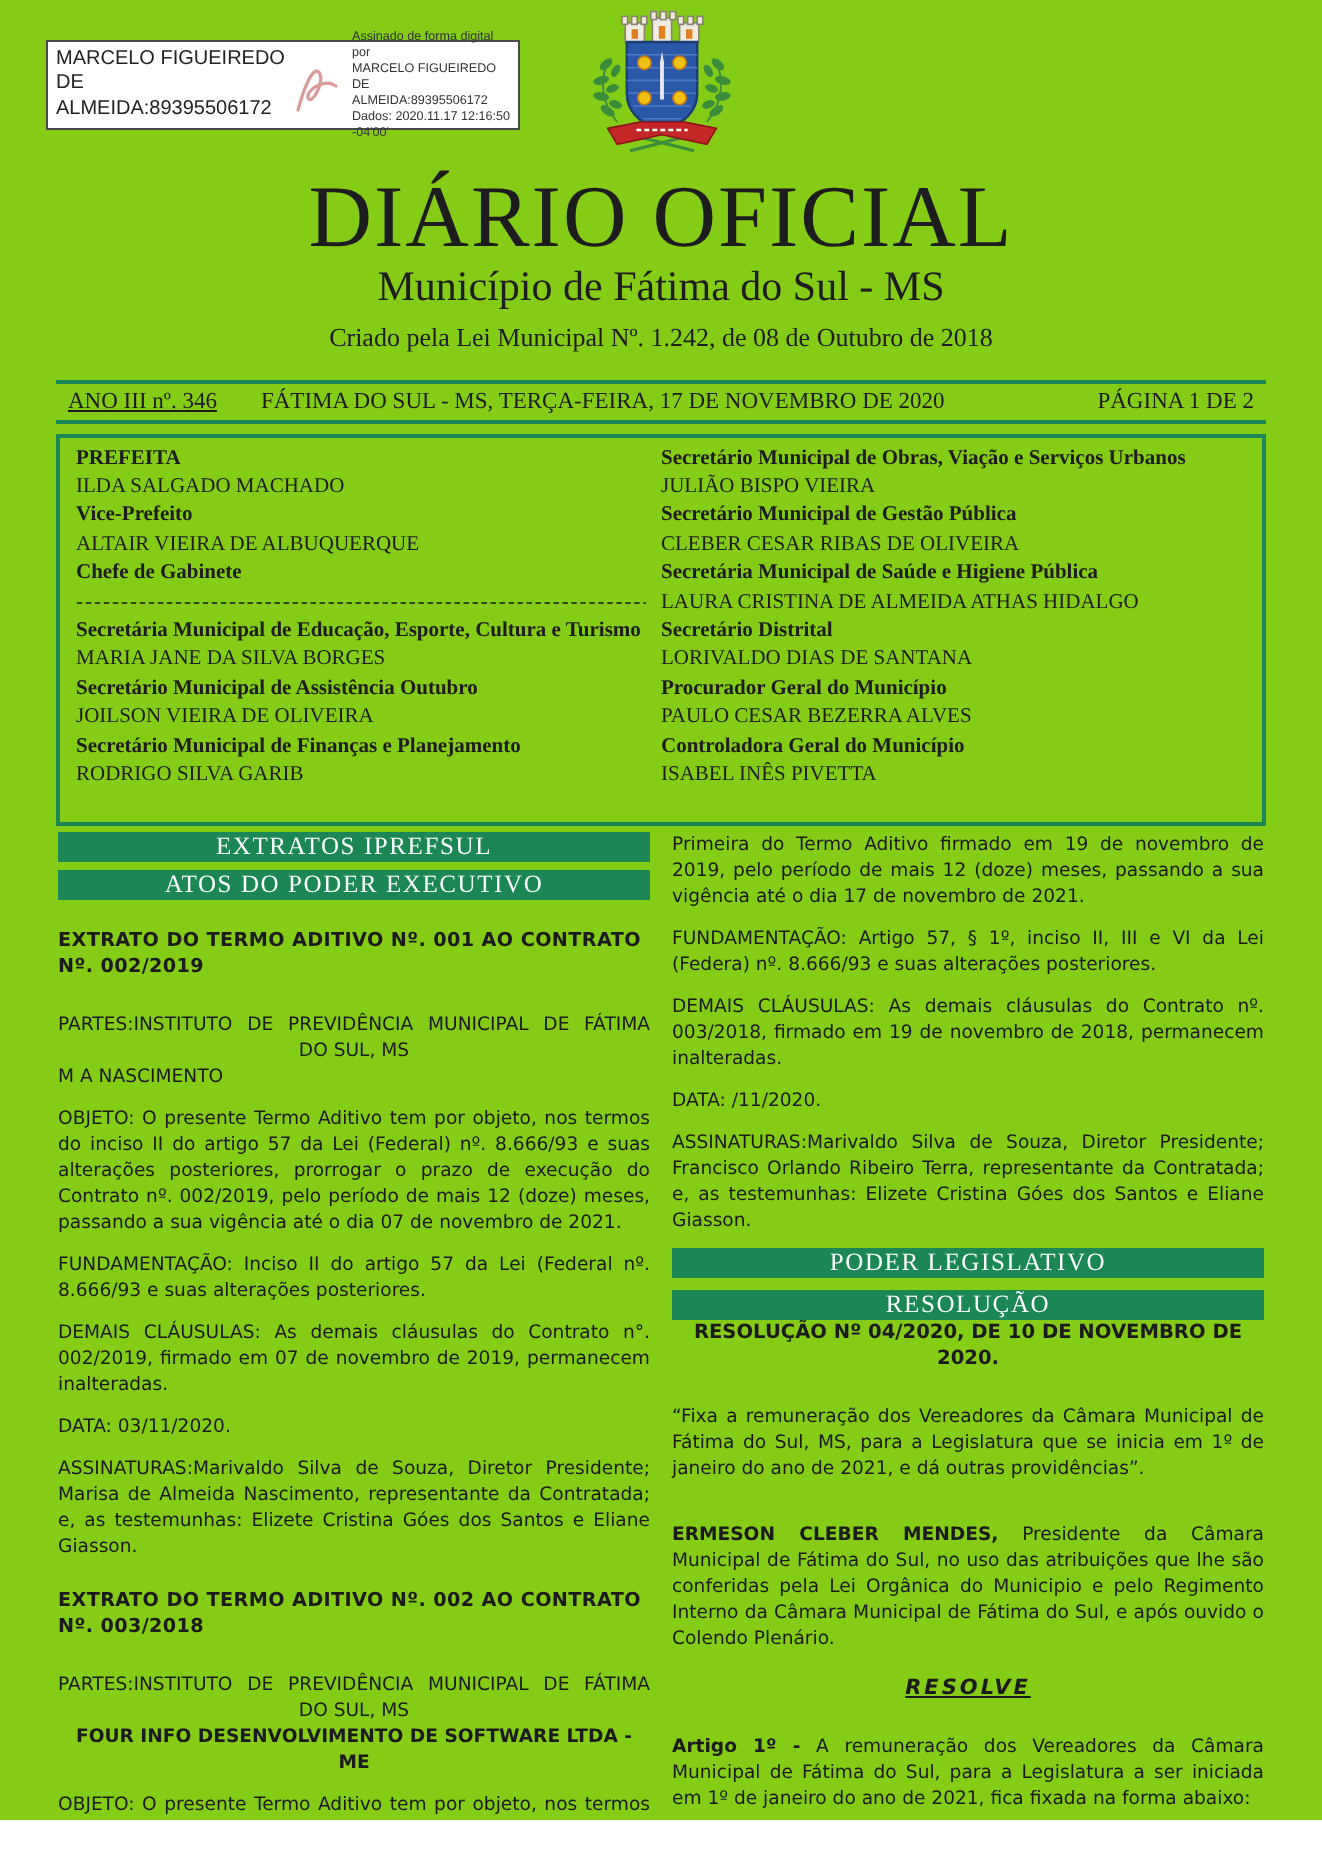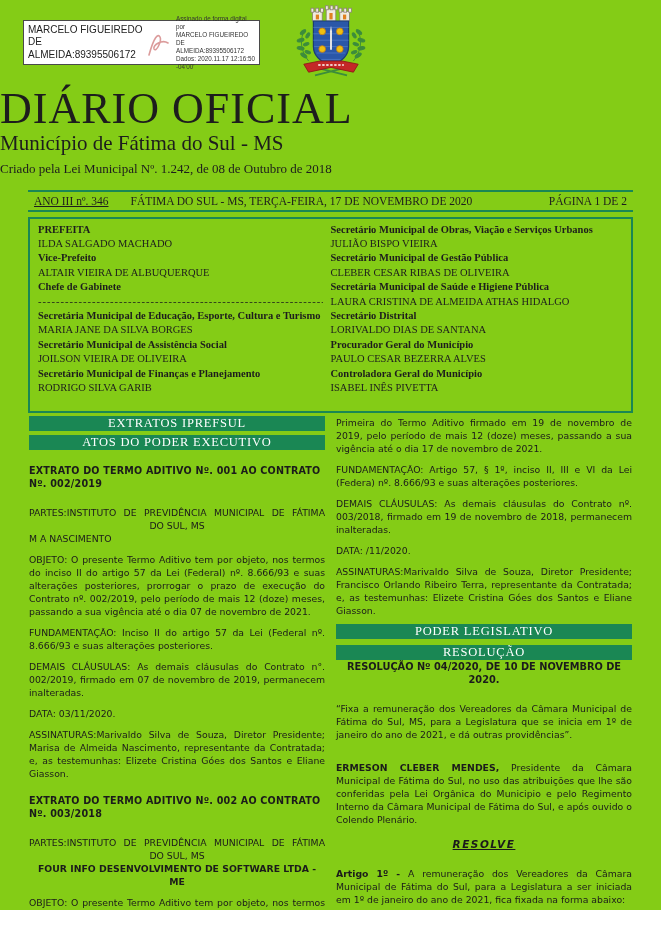--- a/index.html
+++ b/index.html
@@ -17,21 +17,21 @@
     border:1px solid #4a4a4a;display:flex;align-items:center;padding:2px 4px;
     font-family:"Liberation Sans",sans-serif;background:#fff;}
   .sig-subject{font-size:10px;line-height:12.5px;color:#222;width:128px;flex:0 0 auto;}
   .sig-flourish{position:absolute;left:122px;top:8px;width:30px;height:30px;opacity:.75;}
   .sig-details{font-size:6.3px;line-height:8px;color:#333;padding-left:20px;}
 
   
   .crest{position:absolute;left:50%;top:5px;transform:translateX(-50%);width:82px;height:80px;}
 
   
-  .masthead{padding-top:87px;}
+  .masthead{padding-top:87px;text-align:center;}
   .gz-title{font-size:44px;line-height:44px;letter-spacing:1px;}
   .gz-sub{font-size:21px;line-height:23px;margin-top:1px;}
   .gz-law{font-size:13px;line-height:15px;margin-top:6px;}
 
   
   .dateline{margin:14px 28px 0;border-top:2px solid var(--green);border-bottom:2.5px solid var(--green);
     display:flex;align-items:center;font-size:11.5px;padding:2.5px 6px 3px;}
   .dl-ed{flex:0 0 auto;text-decoration:underline;}
   .dl-date{flex:1 1 auto;padding-left:22px;}
   .dl-page{flex:0 0 auto;text-align:right;}
@@ -162,21 +162,21 @@
   <div class="officials">
     <div class="off-col left">
       <div class="off-role">PREFEITA</div>
       <div class="off-name">ILDA SALGADO MACHADO</div>
       <div class="off-role">Vice-Prefeito</div>
       <div class="off-name">ALTAIR VIEIRA DE ALBUQUERQUE</div>
       <div class="off-role">Chefe de Gabinete</div>
       <div class="off-div">------------------------------------------------------------------------------------------</div>
       <div class="off-role">Secretária Municipal de Educação, Esporte, Cultura e Turismo</div>
       <div class="off-name">MARIA JANE DA SILVA BORGES</div>
-      <div class="off-role">Secretário Municipal de Assistência Social</div>
+      <div class="off-role">Secretário Municipal de Assistência Outubro</div>
       <div class="off-name">JOILSON VIEIRA DE OLIVEIRA</div>
       <div class="off-role">Secretário Municipal de Finanças e Planejamento</div>
       <div class="off-name">RODRIGO SILVA GARIB</div>
     </div>
     <div class="off-col">
       <div class="off-role">Secretário Municipal de Obras, Viação e Serviços Urbanos</div>
       <div class="off-name">JULIÃO BISPO VIEIRA</div>
       <div class="off-role">Secretário Municipal de Gestão Pública</div>
       <div class="off-name">CLEBER CESAR RIBAS DE OLIVEIRA</div>
       <div class="off-role">Secretária Municipal de Saúde e Higiene Pública</div>

